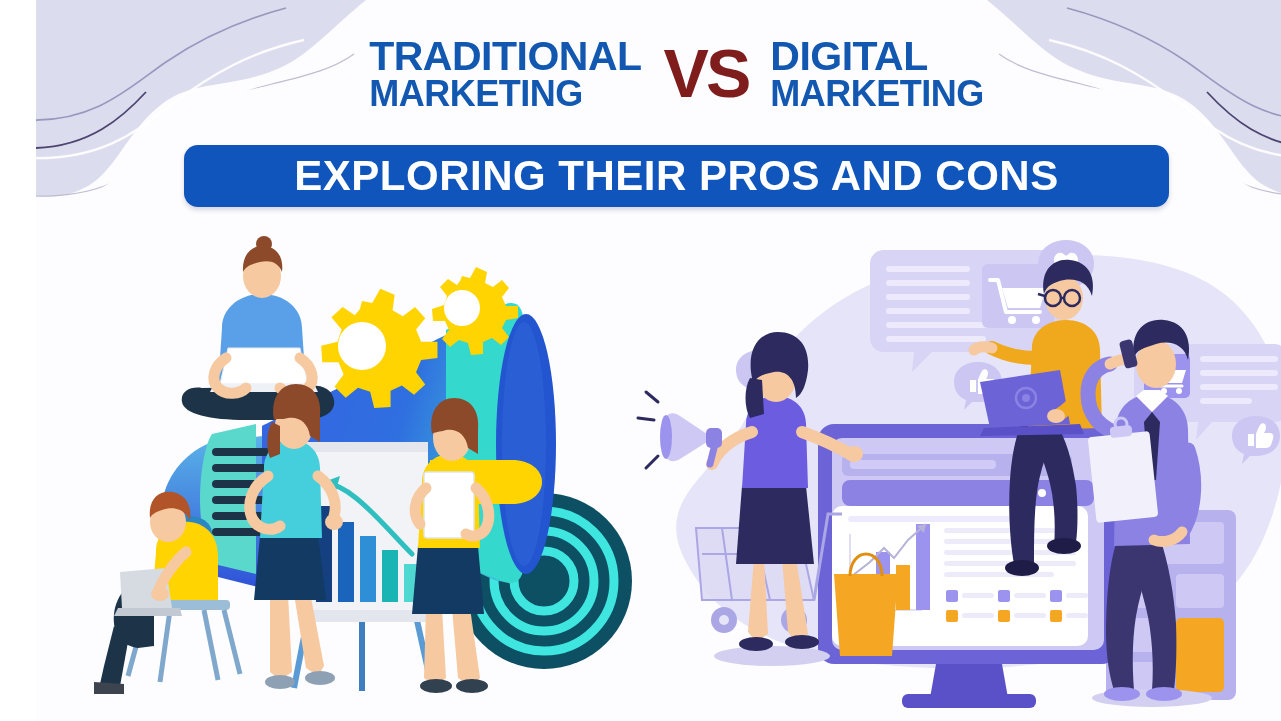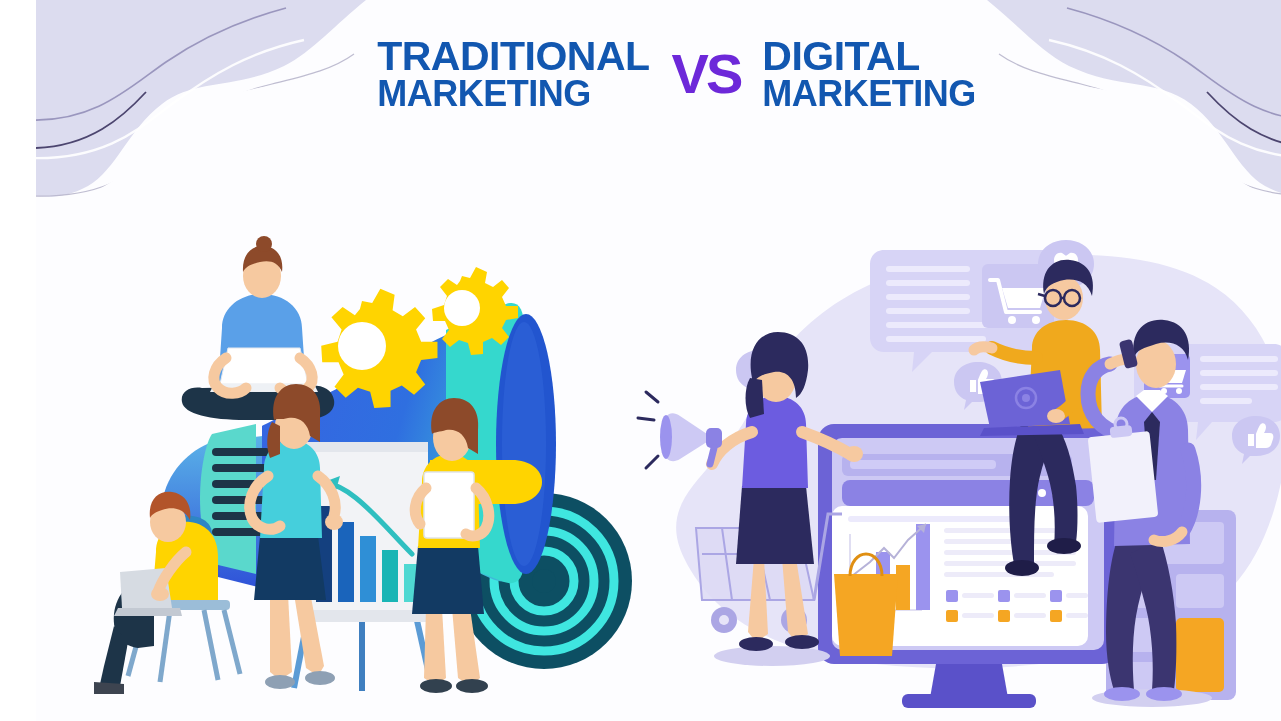--- a/index.html
+++ b/index.html
@@ -22,21 +22,21 @@
   }
   .title-col{display:flex;flex-direction:column;line-height:0.98;}
   .title-col.left{align-items:flex-start;}
   .title-col.right{align-items:flex-start;}
   .t-line{
     color:#1257b0;font-weight:bold;font-size:41px;letter-spacing:-0.5px;
     white-space:nowrap;font-family:"Liberation Sans", sans-serif;
   }
   .t-line.small{font-size:36px;}
   .vs{
-    color:#6d28d9;font-weight:bold;font-size:56px;line-height:0.9;
+    color:#7f1d1d;font-weight:bold;font-size:68px;line-height:0.9;
     letter-spacing:-3px;white-space:nowrap;
     font-family:"Liberation Sans", sans-serif;
   }
   .banner{
     position:absolute;left:148px;top:145px;width:985px;height:62px;
     background:#1055bb;border-radius:14px;
     display:flex;align-items:center;justify-content:center;
     box-shadow:0 3px 5px rgba(30,40,90,.18);
   }
   .banner-text{
@@ -85,20 +85,23 @@
       </div>
 
       <div class="vs">VS</div>
 
       <div class="title-col right">
         <div class="t-line">DIGITAL</div>
         <div class="t-line small">MARKETING</div>
       </div>
     </div>
 
+    <div class="banner">
+      <div class="banner-text">EXPLORING THEIR PROS AND CONS</div>
+    </div>
   </div>
 
   <div class="illo illo-left">
     <svg width="560" height="470" viewBox="0 0 560 470">
       <defs>
         <linearGradient id="megGrad" x1="0" y1="0" x2="1" y2="0">
           <stop offset="0%" stop-color="#2b4fd6"></stop>
           <stop offset="45%" stop-color="#2f6fe0"></stop>
           <stop offset="100%" stop-color="#3f8de6"></stop>
         </linearGradient>

